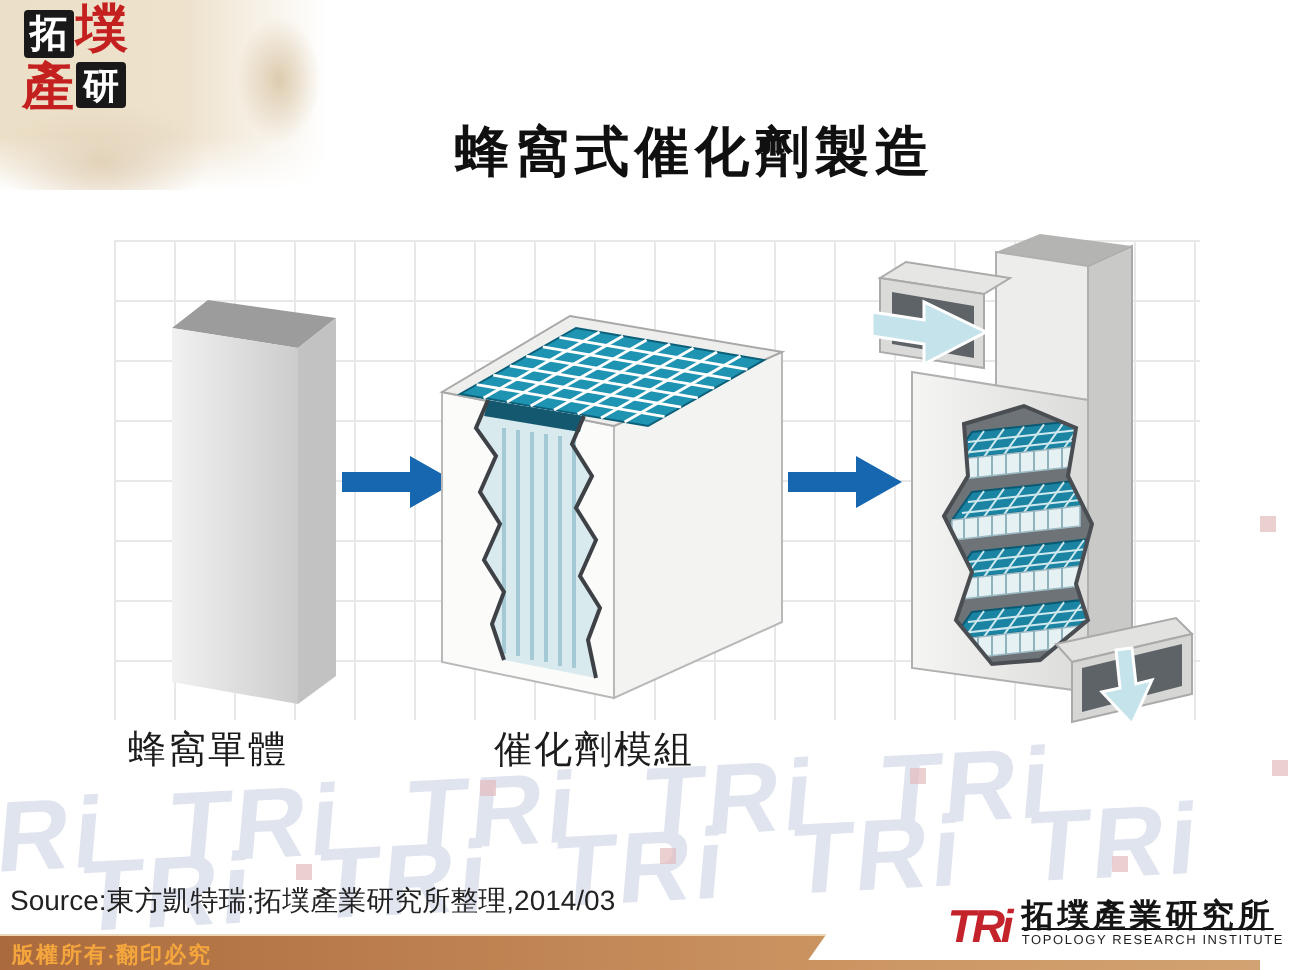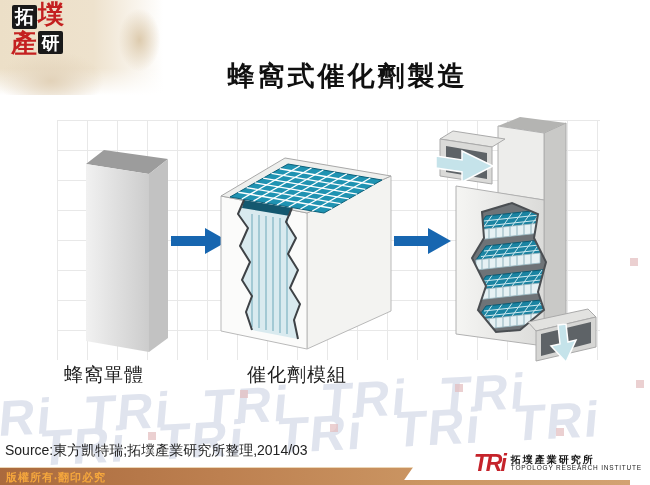--- a/index.html
+++ b/index.html
@@ -48,22 +48,22 @@
        border-top:1px solid #ecd6b6;
        background:linear-gradient(90deg,#aa6a3d 0%,#bd8050 35%,#cc9764 70%,#d2a272 100%);}
   .copyright{position:absolute;left:6px;top:1px;font-size:11px;font-weight:700;
              letter-spacing:1px;color:#f4a63d;}
   .logo-wedge{position:absolute;z-index:5;right:-20px;bottom:5px;width:255px;height:31px;
               background:#ffffff;transform:skewX(-35deg);}
   .tri-logo{position:absolute;z-index:6;right:8px;bottom:10px;display:flex;align-items:center;}
   .tri-abbr{font-style:italic;font-weight:800;font-size:23px;letter-spacing:-2px;
             color:#c5232b;margin-right:6px;line-height:1;}
   .tri-names{display:flex;flex-direction:column;line-height:1.05;}
-  .tri-zh{font-family:"Liberation Serif",serif;font-weight:700;font-size:10px;
-          letter-spacing:2px;color:#151515;}
+  .tri-zh{font-family:"Liberation Serif",serif;font-weight:700;font-size:16px;
+          letter-spacing:2px;color:#151515;text-decoration:underline;}
   .tri-en{font-size:6.5px;letter-spacing:.8px;color:#1d1d1d;}
 </style>
 </head>
 <body>
 
 <div class="slide">
 
   <div class="brand">
     <div class="seal seal-box seal-tl">拓</div>
     <div class="seal seal-tr">墣</div>

